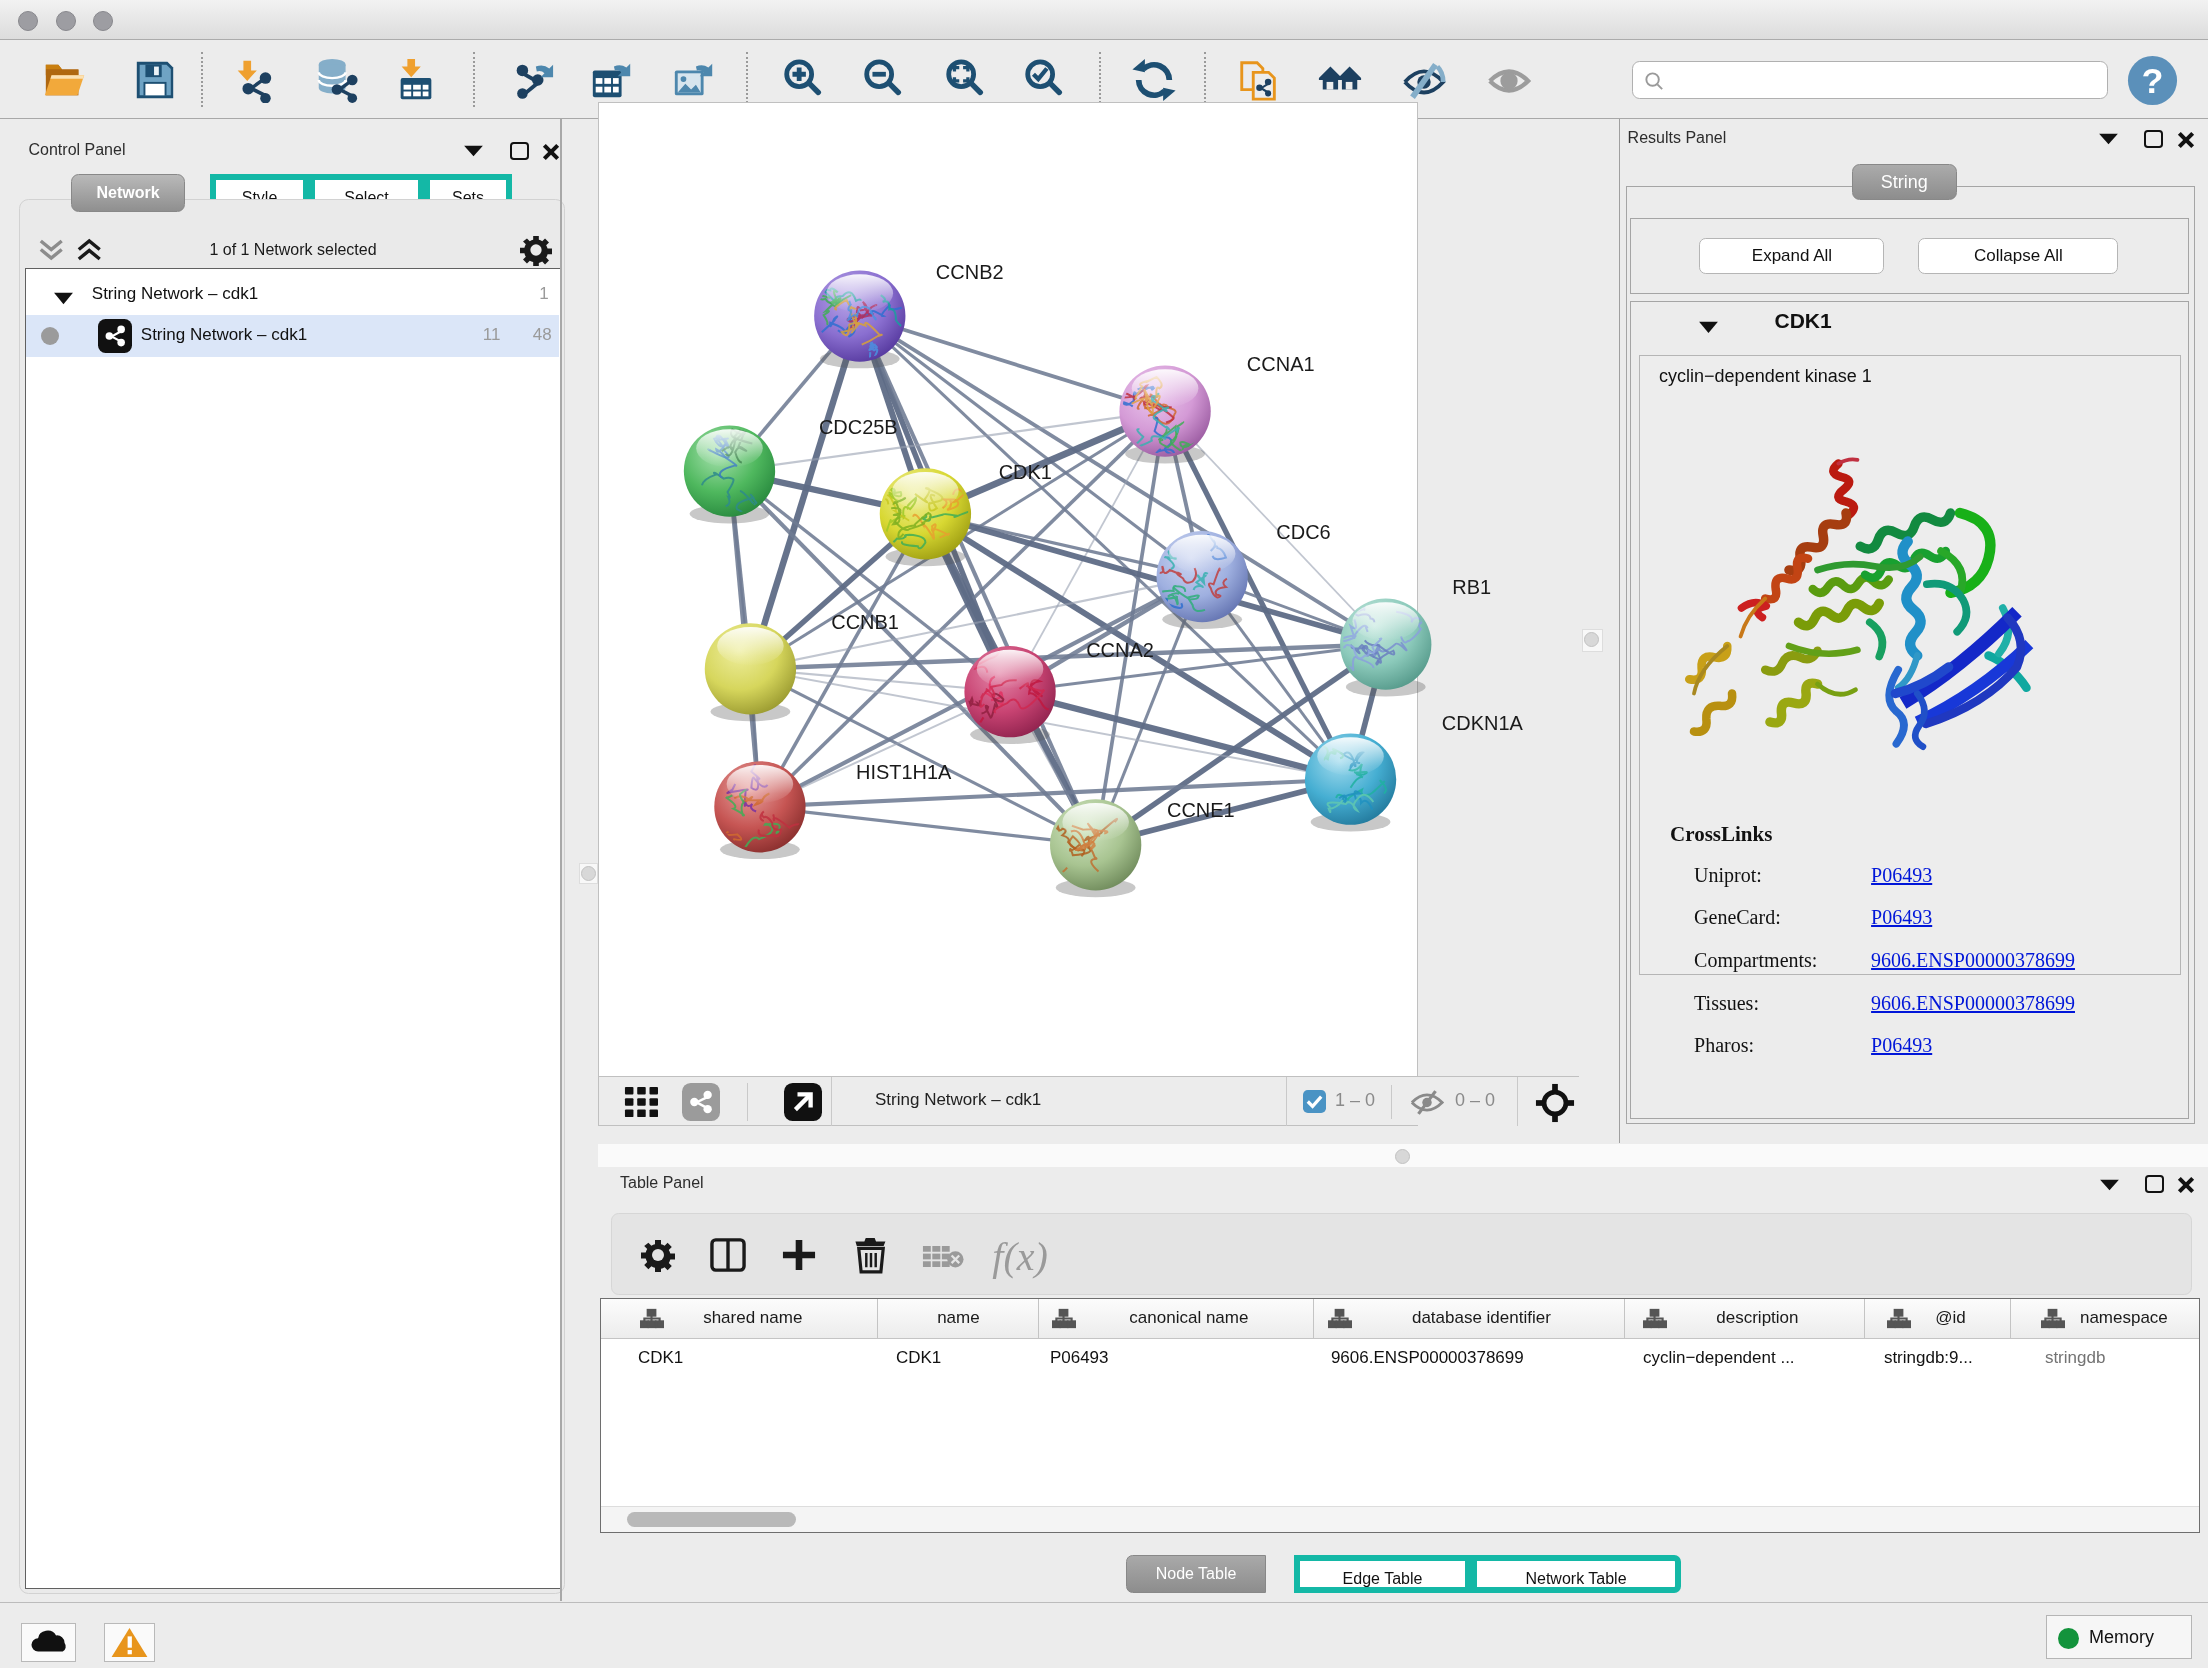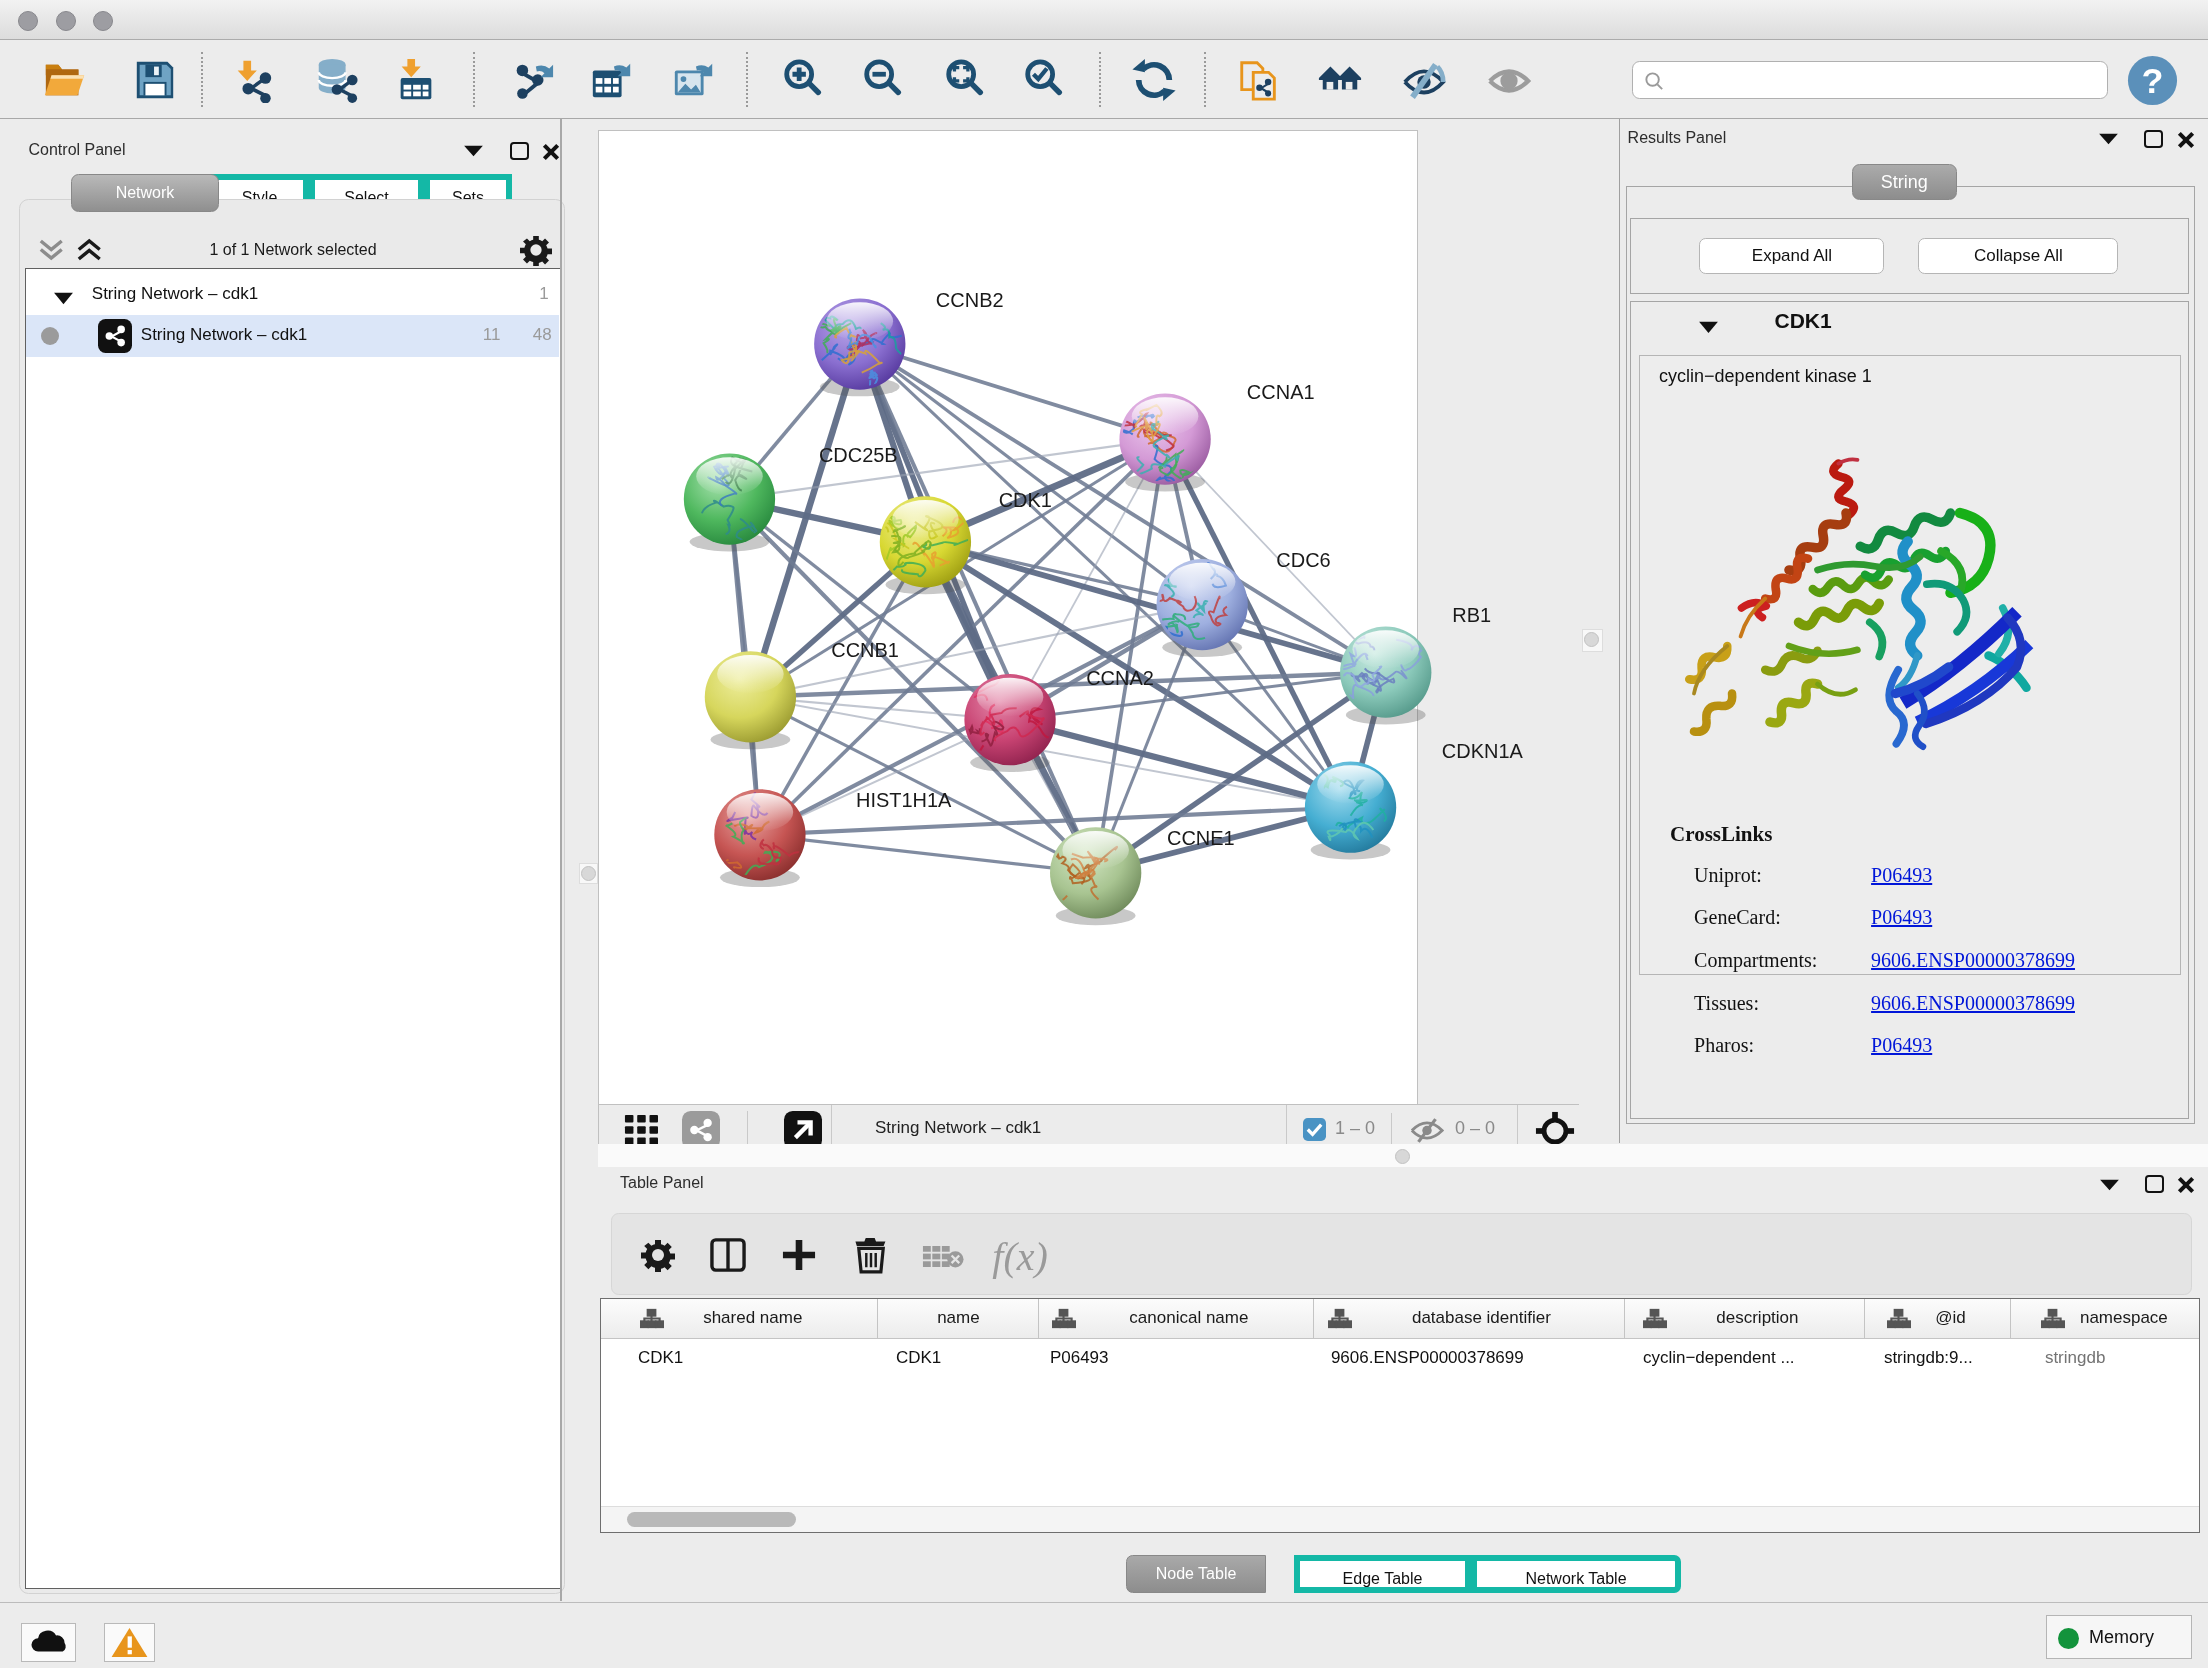--- a/index.html
+++ b/index.html
@@ -30,21 +30,21 @@
 .phead { font-size:16px; color:#2d2d2d; }
 .tab { position:absolute; top:43px; height:38px; border:6px solid #14b8a6; background:#fff;
   font-size:16px; color:#111; text-align:center; line-height:36px; }
 .tabsel { background:linear-gradient(#b9b9b9,#8f8f8f); color:#fff; border:1px solid #888;
   border-radius:7.6px; z-index:2; }
 #cp-box { position:absolute; left:19px; top:68px; width:546px; height:1395px;
   background:#eaeaea; border:1px solid #d2d2d2; border-radius:9.5px; }
 #cp-tree { position:absolute; left:4.8px; top:68px; width:536px; height:1321px;
   background:#fff; border:1.9px solid #606060; }
 
-#netview { position:absolute; left:598px; top:130px; width:820px; height:1024px;
+#netview { position:absolute; left:598px; top:102px; width:820px; height:1024px;
   background:#fff; border:1px solid #c0c0c0; }
 #nettool { position:absolute; left:0px; bottom:0px; width:980px; height:49px;
   background:#ececec; border-top:1px solid #c0c0c0; }
 
 #resultspanel { position:absolute; left:1619px; top:119px; width:590px; height:1024px; background:#ececec; border-left:1px solid #9f9f9f; }
 #rp-outer { position:absolute; left:5.7px; top:67px; width:569px; height:938px; border:1px solid #a5a5a5; }
 #rp-box1 { position:absolute; left:3.8px; top:31px; width:559px; height:76px; border:1px solid #a5a5a5; }
 #rp-box2 { position:absolute; left:3.8px; top:114px; width:559px; height:818px; border:1px solid #a5a5a5; }
 #rp-inner { position:absolute; left:7.6px; top:53px; width:542px; height:620px; border:1px solid #b5b5b5; background:#ededed; }
 .rbtn { position:absolute; top:52px; height:36px; background:#fff; border:1px solid #b5b5b5; border-radius:6.7px;
@@ -256,21 +256,21 @@
 <div id="controlpanel">
   <div class="phead abs" style="left:28.5px; top:9.5px;">Control Panel</div>
   <svg class="abs" style="left:461px; top:12.4px;" width="25" height="15" viewBox="0 0 26 16">
         <path d="M3 3 h20 l-10 11 z" fill="#111"></path>
       </svg>
   <div class="abs" style="left:510px; top:10.5px; width:19px; height:18px; border:2.4px solid #111; border-radius:3.8px;"></div>
   <svg class="abs" style="left:541px; top:10.5px;" width="20" height="20" viewBox="0 0 21 21">
         <path d="M2 5 L5 2 l5.5 5.5 L16 2 l3 3 -5.5 5.5 L19 16 l-3 3 -5.5 -5.5 L5 19 l-3 -3 5.5 -5.5 z" fill="#111"></path>
       </svg>
 
-  <div class="tab tabsel" style="left:71px; width:148px;">Network</div>
+  <div class="tab tabsel" style="left:71px; width:114px;font-weight:bold;">Network</div>
   <div class="tab" style="left:210px; width:99px;">Style</div>
   <div class="tab" style="left:309px; width:115px;">Select</div>
   <div class="tab" style="left:424px; width:88px;">Sets</div>
 
   <div id="cp-box">
 
     <svg class="abs" style="left:17px; top:38px;" width="28.5" height="25" viewBox="0 0 30 26">
           <g fill="none" stroke="#8c8c8c" stroke-width="3.6">
             <path d="M4 3 l11 9 11 -9"></path>
             <path d="M4 12 l11 9 11 -9"></path>

